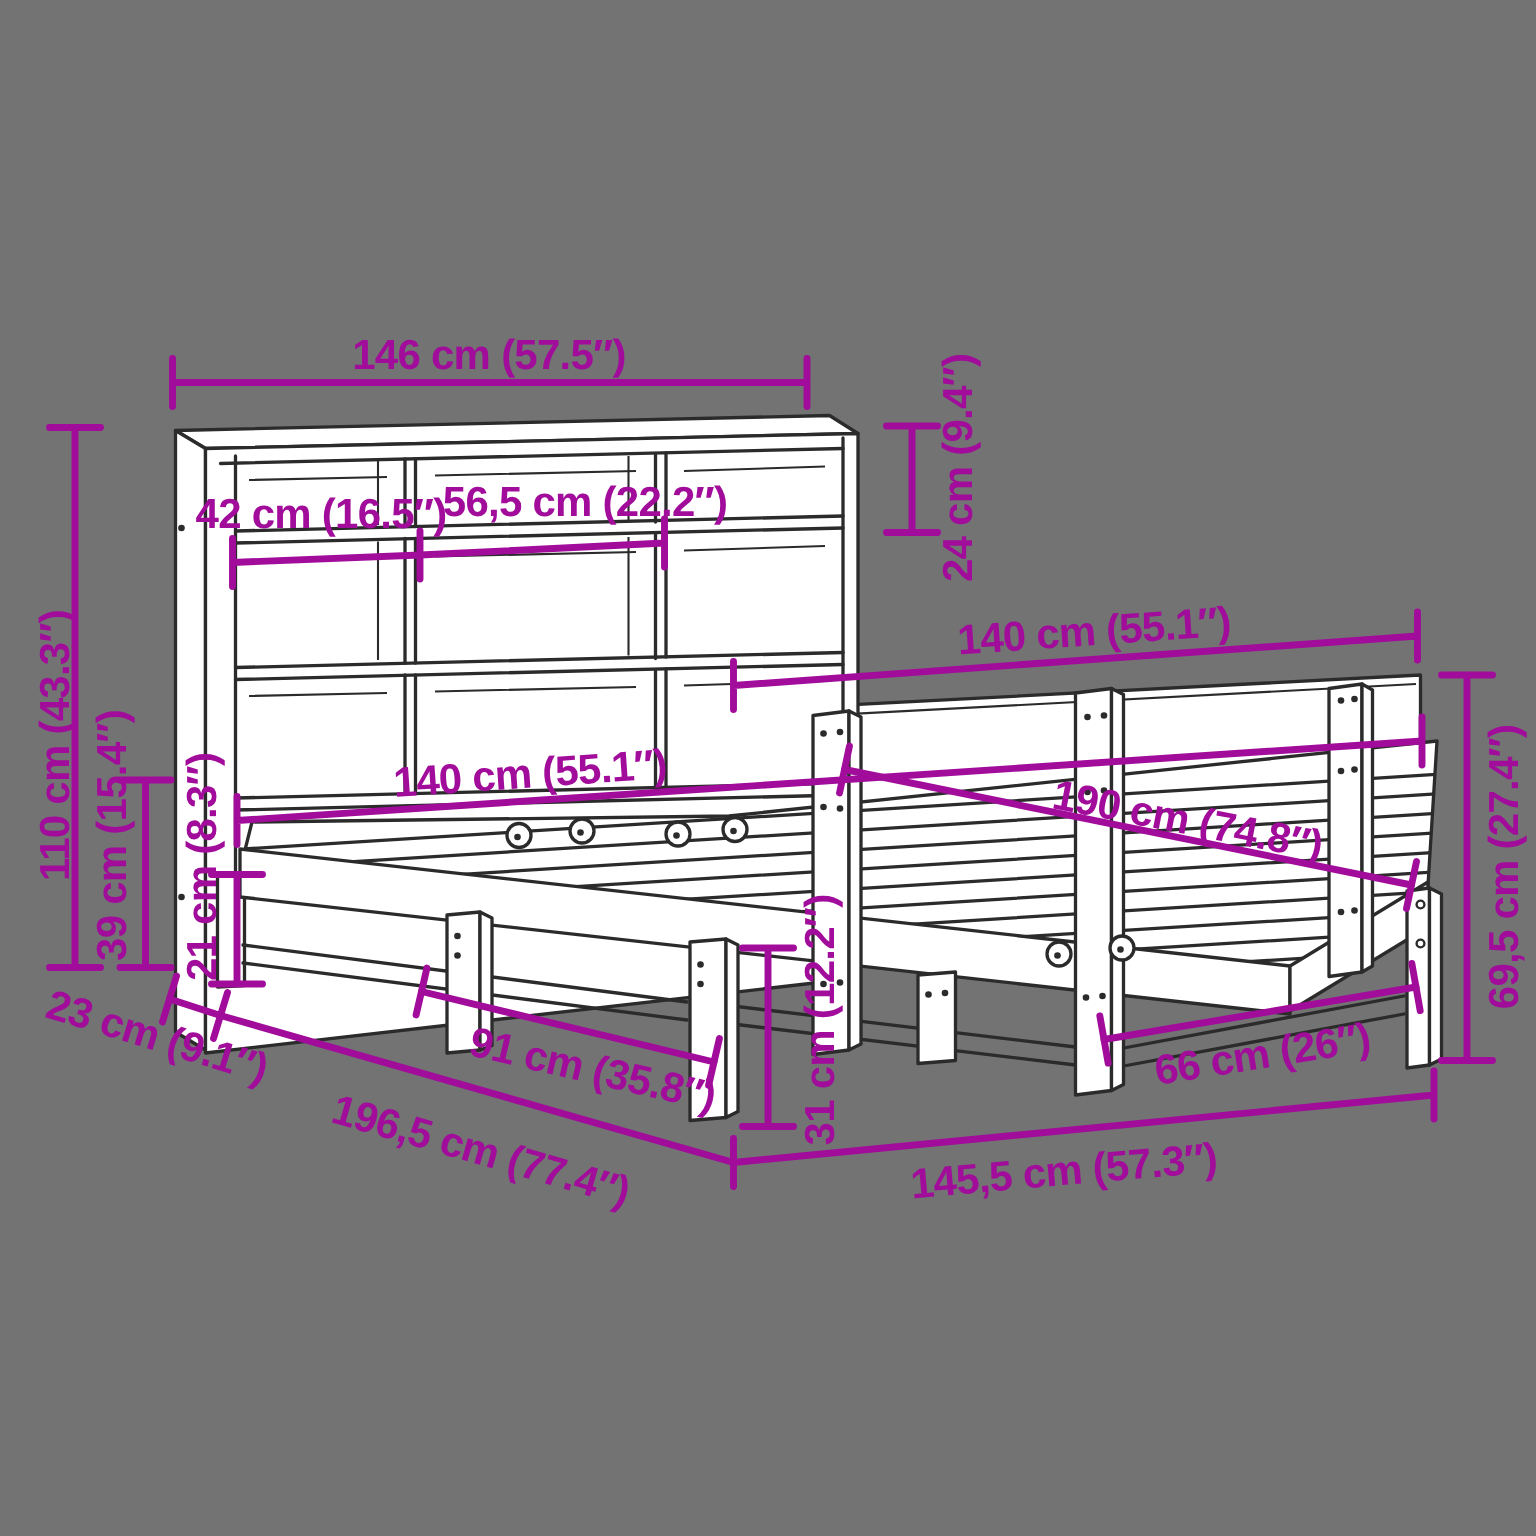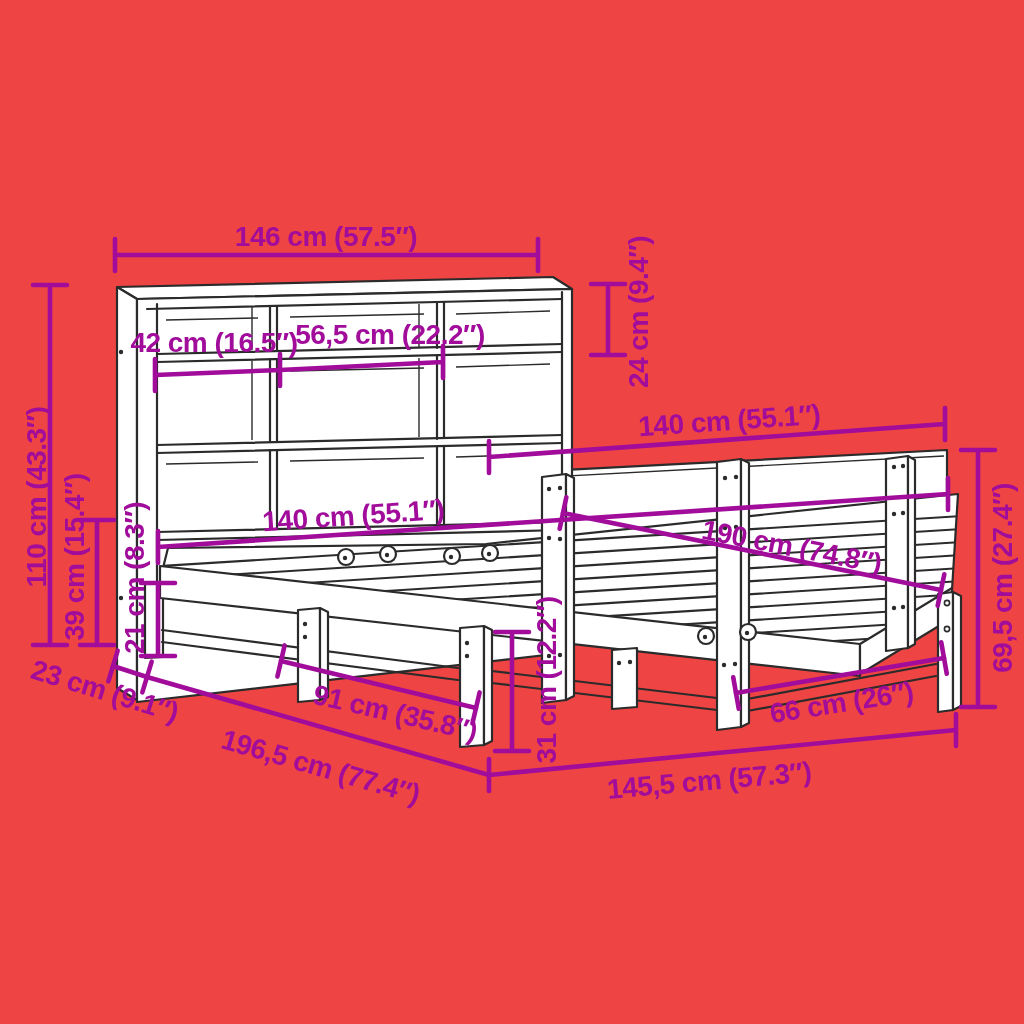--- a/index.html
+++ b/index.html
@@ -1,17 +1,17 @@
 <!DOCTYPE html>
 <html><head>
 <meta charset="utf-8">
 <style>
   html,body{margin:0;padding:0;background:#ffffff;}
   .stage{
-    width:1024px;height:1024px;position:relative;background:#ef4444;
+    width:1024px;height:1024px;position:relative;background:#737373;
     font-family:"Liberation Sans", sans-serif;overflow:hidden;
   }
   svg{display:block}
   
   .of{fill:#ffffff;stroke:#2b2b2b;stroke-width:2.2;stroke-linejoin:round;}
   .ol{fill:none;stroke:#2b2b2b;stroke-width:2.2;stroke-linecap:round;stroke-linejoin:round;}
   .od{fill:none;stroke:#2b2b2b;stroke-width:1.4;}
   .scr{fill:#2b2b2b;stroke:none;}
   .ring{fill:none;stroke:#2b2b2b;stroke-width:1.6;}
   

